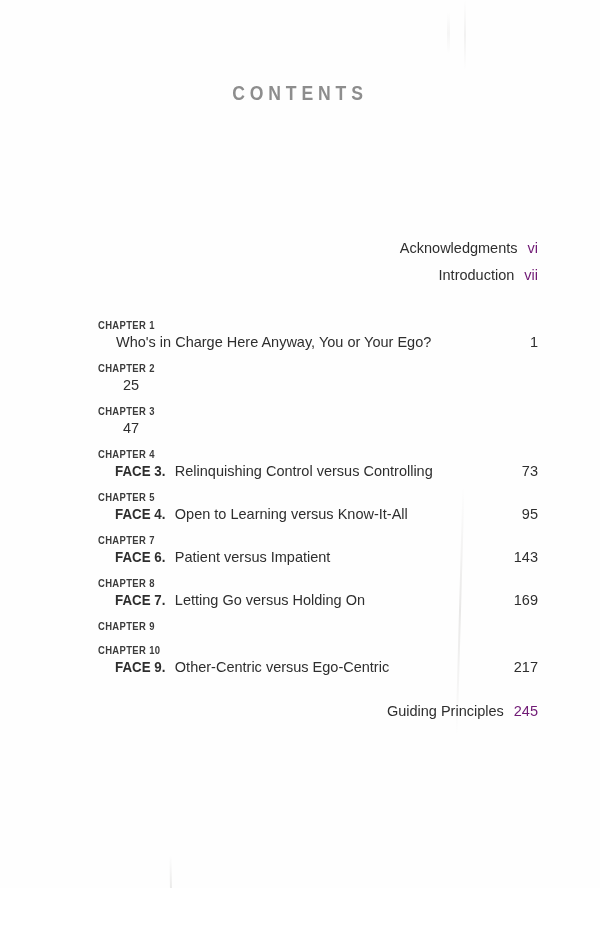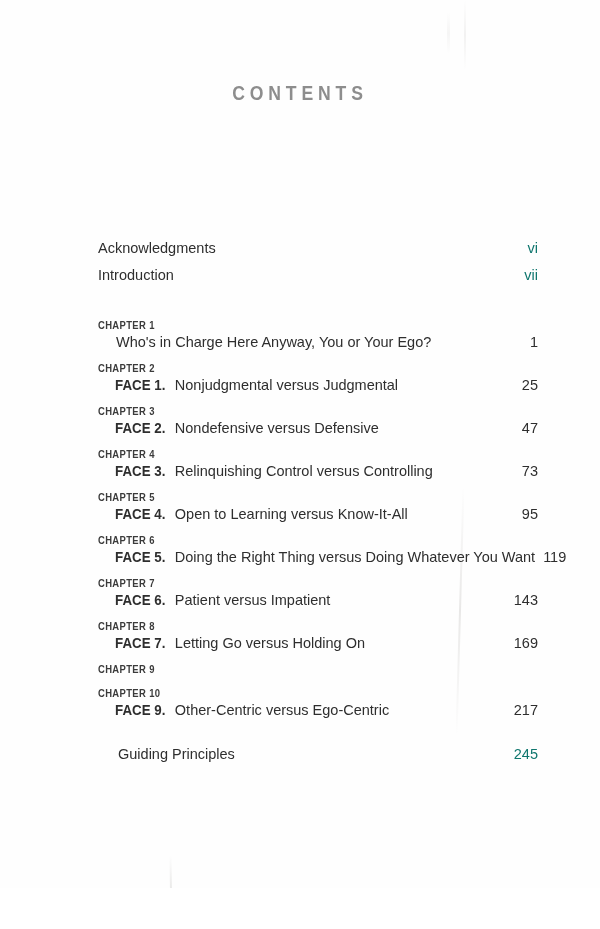--- a/index.html
+++ b/index.html
@@ -73,34 +73,34 @@
   .toc {
     position: absolute;
     left: 98px;
     top: 240px;
     width: 440px;
   }
 
   .row {
     display: flex;
     align-items: baseline;
-    justify-content: space-between;
+    justify-content: flex-end;
     color: #2e2e2e;
     font-size: 14.5px;
   }
 
   .row .label {
     white-space: nowrap;
   }
 
   .row .pageno {
     flex: none;
     text-align: right;
     font-size: 14.5px;
-    color: #0f766e;
+    color: #701a75;
     padding-left: 10px;
   }
 
   .front-row {
     height: 27px;
   }
   .front-row:first-child { height: 27px; }
 
   .front-gap { height: 25px; }
 
@@ -197,56 +197,47 @@
       <div class="chapter-label">CHAPTER 1</div>
       <div class="chapter-line">
         <span class="chapter-title"><span class="face-tag"></span><span>Who's in Charge Here Anyway, You or Your Ego?</span></span>
         <span class="chapter-pageno">1</span>
       </div>
     </div>
 
     <div class="chapter-group">
       <div class="chapter-label">CHAPTER 2</div>
       <div class="chapter-line">
-        <span class="chapter-title"><span class="face-tag">FACE 1.</span> <span>Nonjudgmental versus Judgmental</span></span>
         <span class="chapter-pageno">25</span>
       </div>
     </div>
 
     <div class="chapter-group">
       <div class="chapter-label">CHAPTER 3</div>
       <div class="chapter-line">
-        <span class="chapter-title"><span class="face-tag">FACE 2.</span> <span>Nondefensive versus Defensive</span></span>
         <span class="chapter-pageno">47</span>
       </div>
     </div>
 
     <div class="chapter-group">
       <div class="chapter-label">CHAPTER 4</div>
       <div class="chapter-line">
         <span class="chapter-title"><span class="face-tag">FACE 3.</span> <span>Relinquishing Control versus Controlling</span></span>
         <span class="chapter-pageno">73</span>
       </div>
     </div>
 
     <div class="chapter-group">
       <div class="chapter-label">CHAPTER 5</div>
       <div class="chapter-line">
         <span class="chapter-title"><span class="face-tag">FACE 4.</span> <span>Open to Learning versus Know-It-All</span></span>
         <span class="chapter-pageno">95</span>
       </div>
     </div>
 
-    <div class="chapter-group">
-      <div class="chapter-label">CHAPTER 6</div>
-      <div class="chapter-line">
-        <span class="chapter-title"><span class="face-tag">FACE 5.</span> <span>Doing the Right Thing versus Doing Whatever You Want</span></span>
-        <span class="chapter-pageno">119</span>
-      </div>
-    </div>
 
     <div class="chapter-group">
       <div class="chapter-label">CHAPTER 7</div>
       <div class="chapter-line">
         <span class="chapter-title"><span class="face-tag">FACE 6.</span> <span>Patient versus Impatient</span></span>
         <span class="chapter-pageno">143</span>
       </div>
     </div>
 
     <div class="chapter-group">

